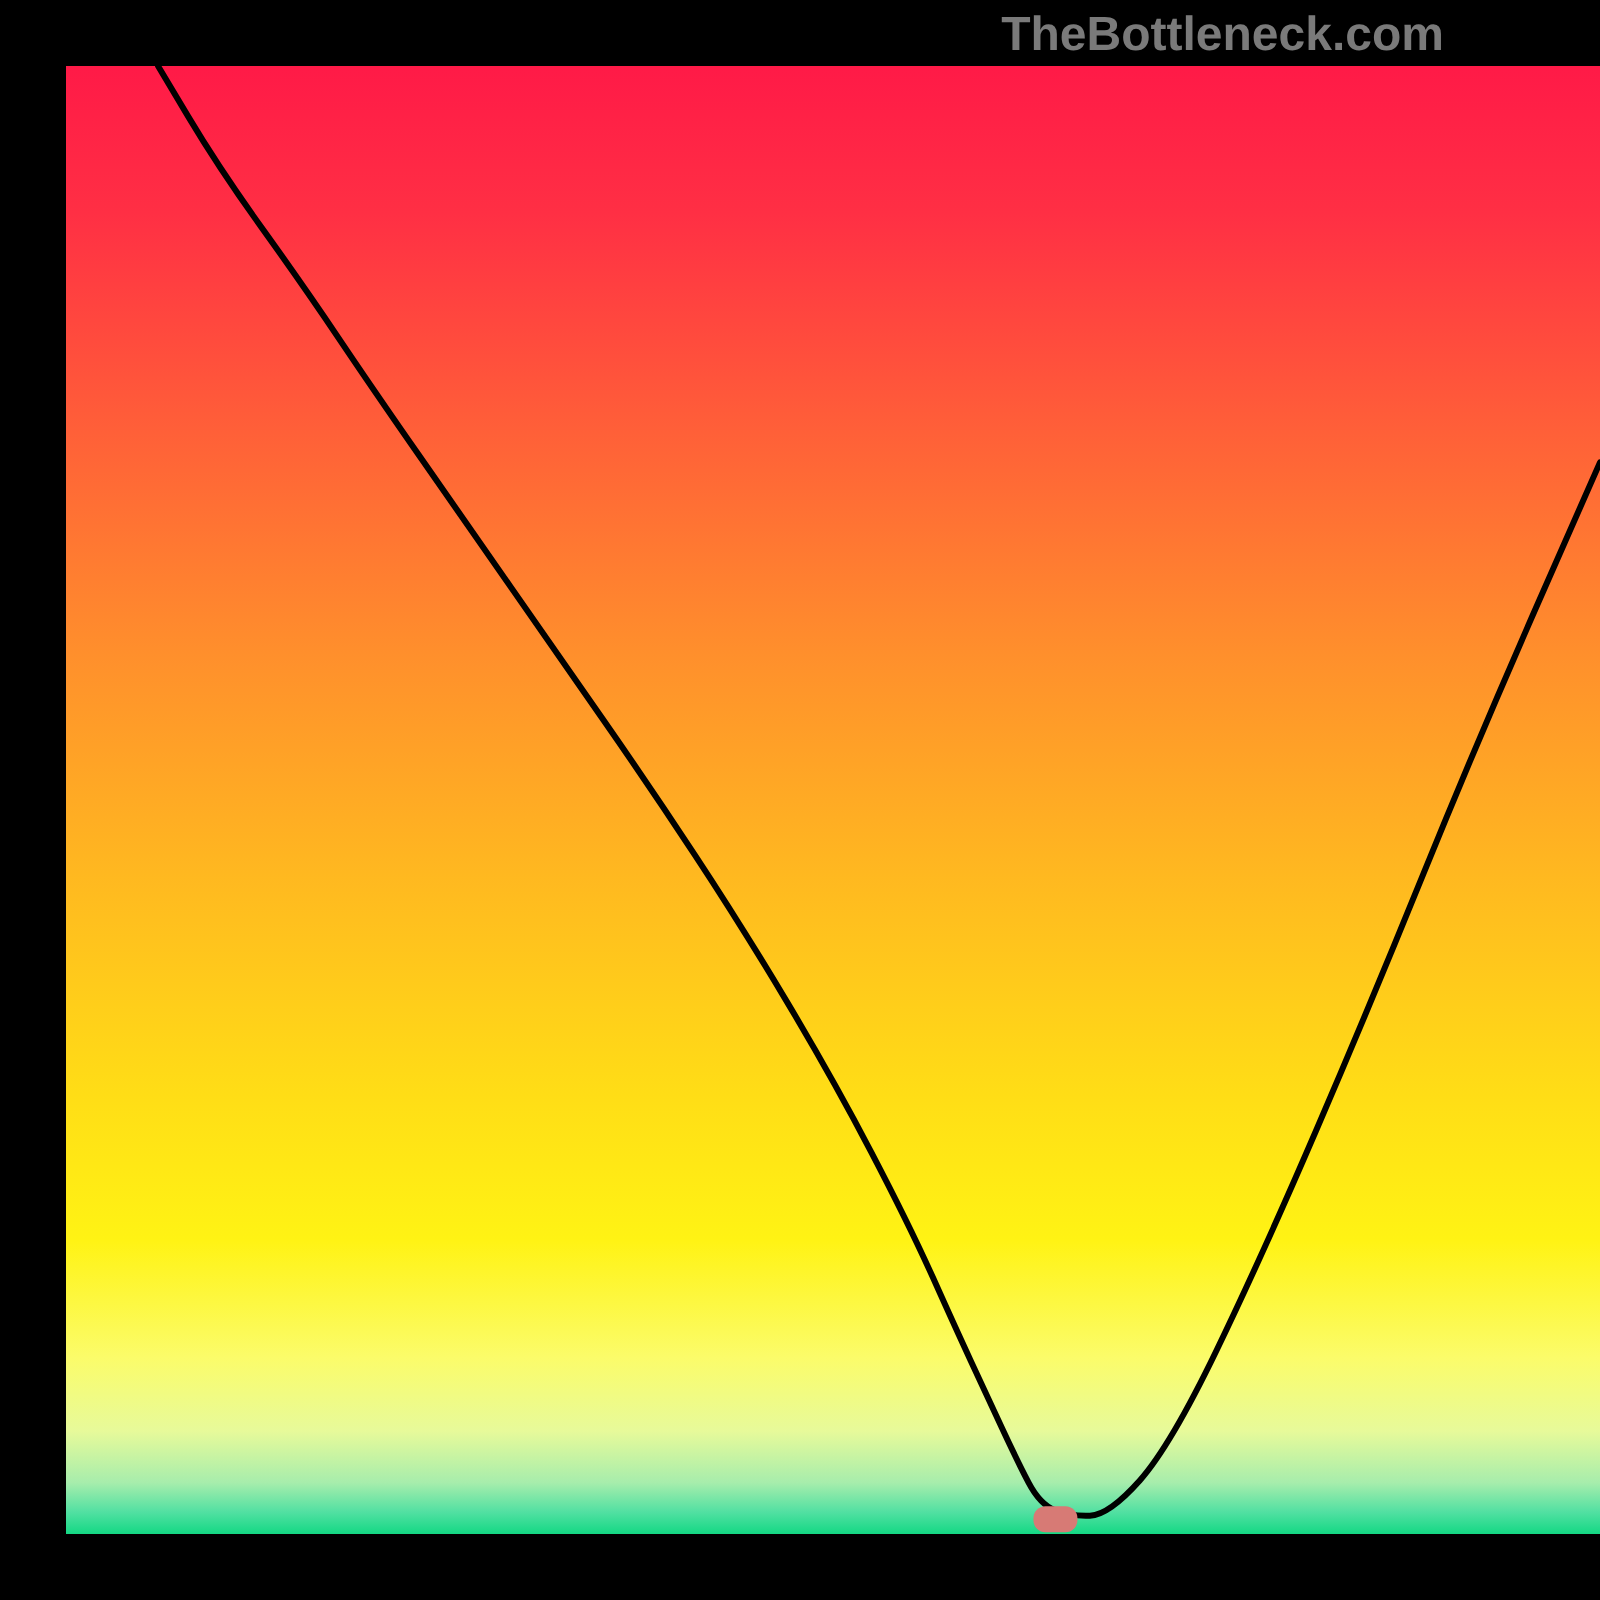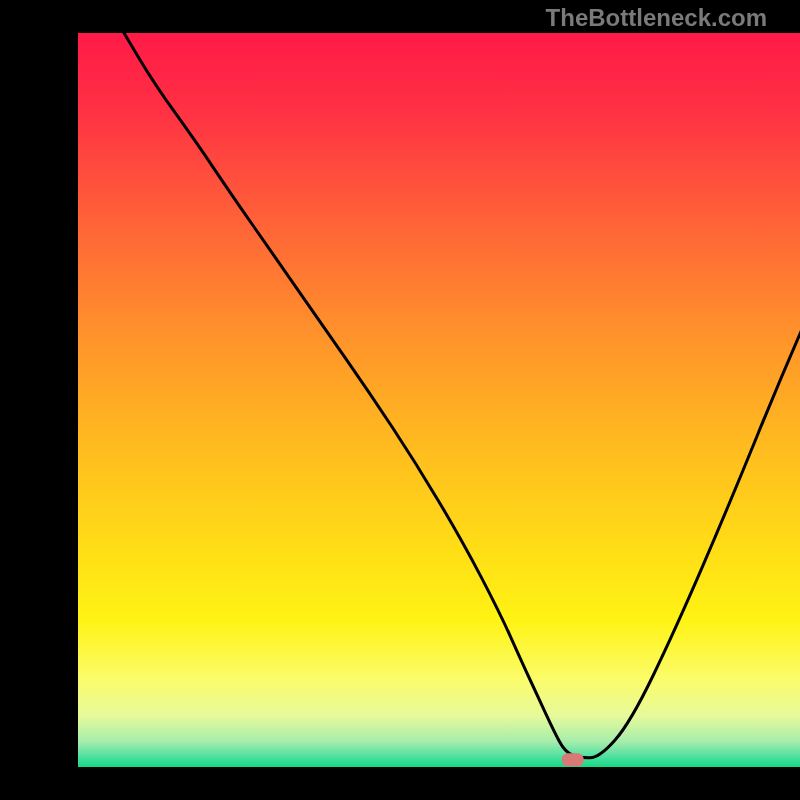--- a/index.html
+++ b/index.html
@@ -7,21 +7,20 @@
     padding: 0;
     width: 800px;
     height: 800px;
     background: #000000;
     overflow: hidden;
   }
   .container {
     position: relative;
     width: 732px;
     height: 800px;
-    margin-left: 45px;
   }
   .watermark {
     position: absolute;
     top: 4px;
     right: 10px;
     font-family: Arial, Helvetica, sans-serif;
     font-size: 24px;
     font-weight: bold;
     color: #7a7a7a;
     letter-spacing: 0px;

